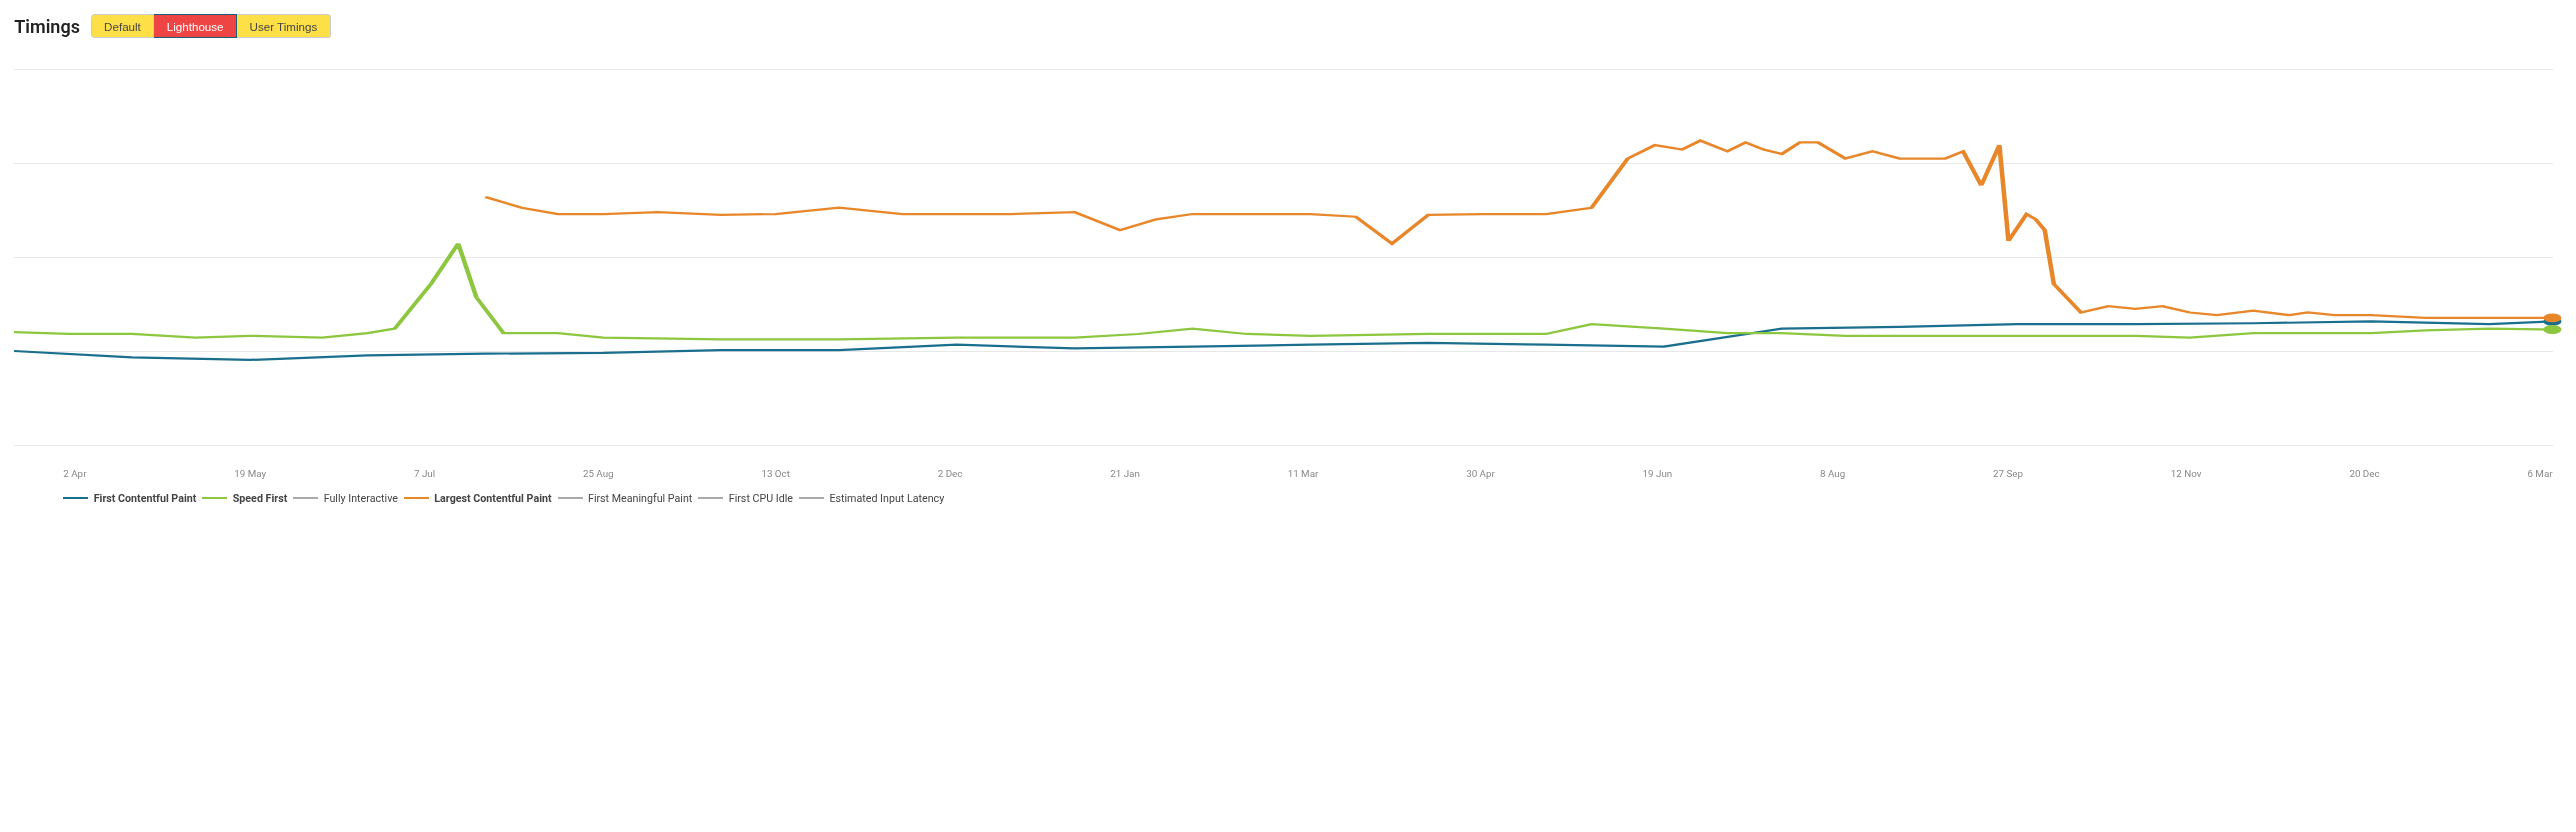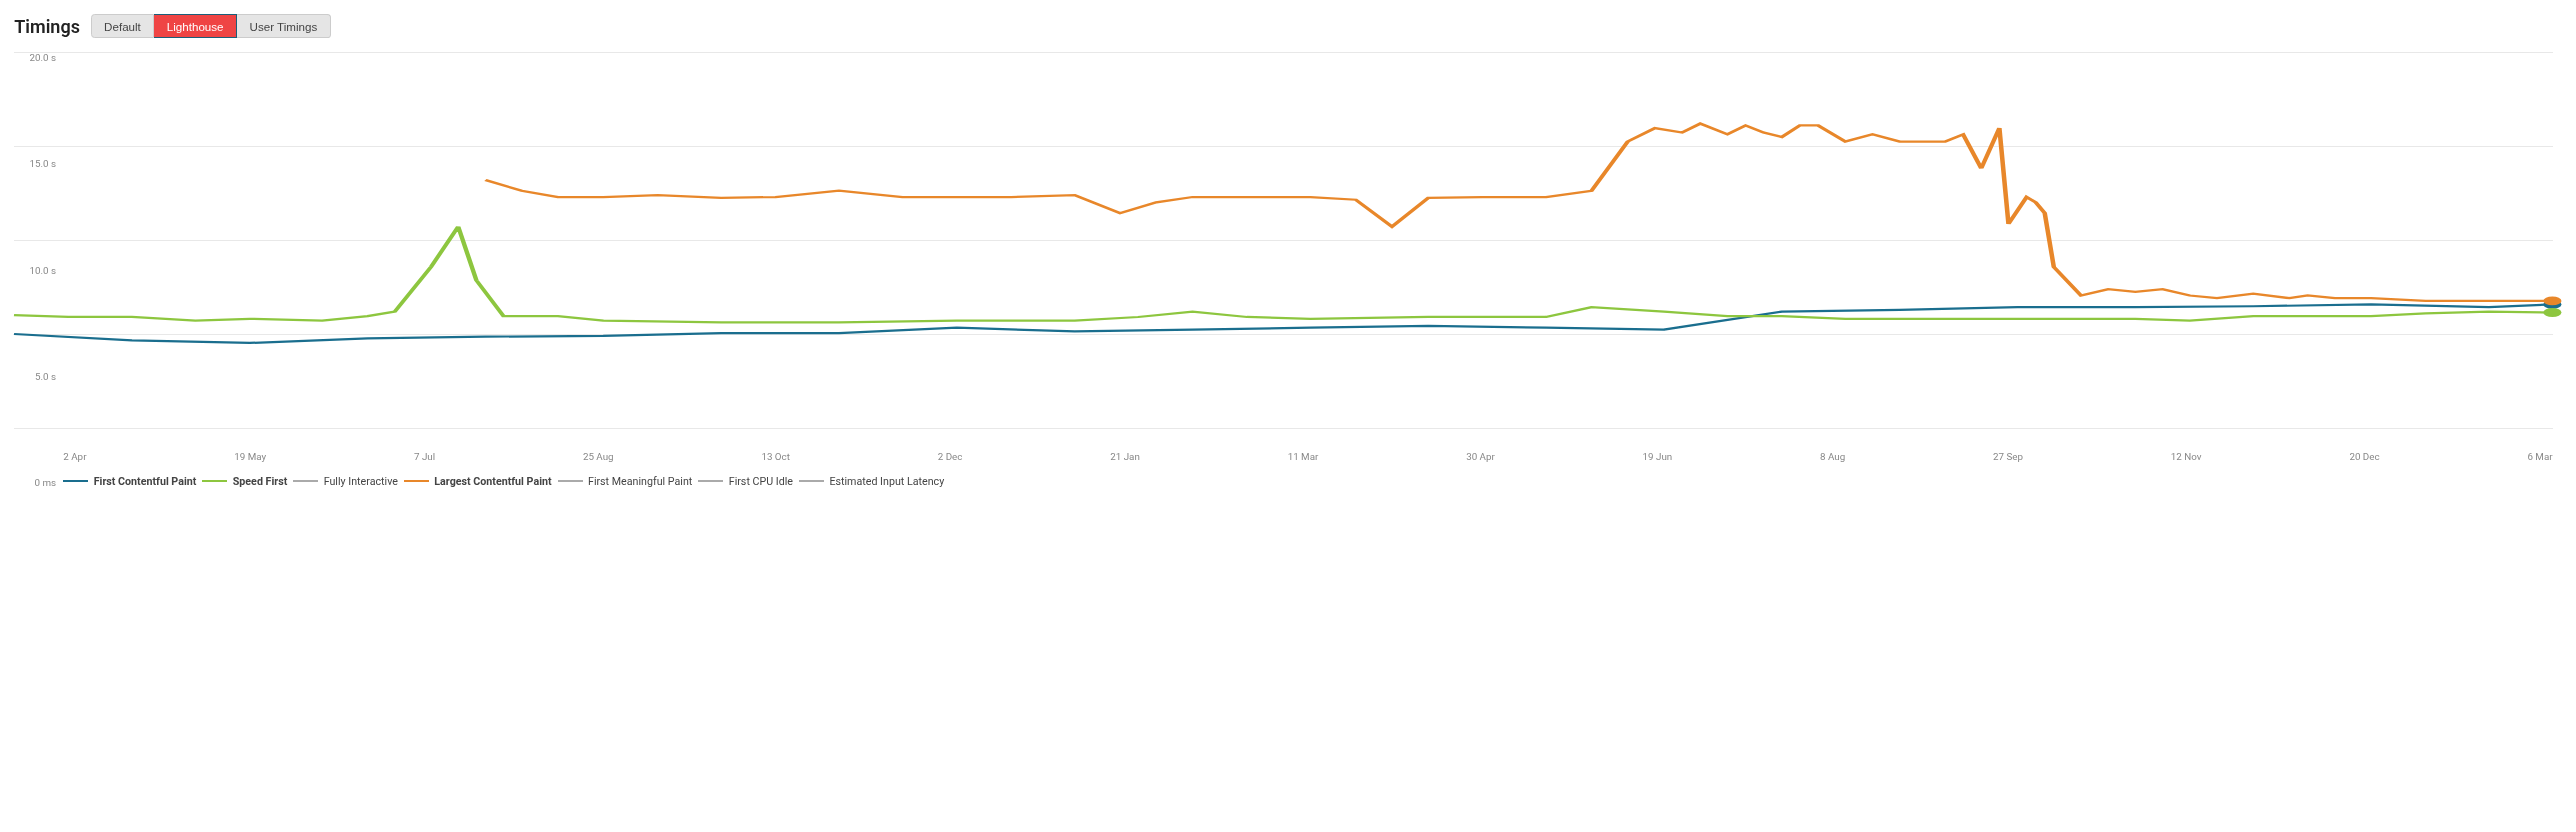--- a/index.html
+++ b/index.html
@@ -6,36 +6,36 @@
     body {
       font-family: -apple-system, BlinkMacSystemFont, 'Segoe UI', Roboto, sans-serif;
       background: #fff;
       color: #333;
       padding: 14.3px;
     }
     .header {
       display: flex;
       align-items: center;
       gap: 10.7px;
-      margin-bottom: 14px;
+      margin-bottom: 31px;
     }
     .title {
       font-size: 18px;
       font-weight: 600;
       color: #222;
     }
     .tab-group {
       display: flex;
       gap: 0;
     }
     .tab {
       padding: 4.5px 12.5px;
       font-size: 11.6px;
       border: 0.9px solid #ccc;
-      background: #e5e5e5;
+      background: #fde047;
       cursor: pointer;
       color: #444;
     }
     .tab:first-child { border-radius: 3.6px 0 0 3.6px; }
     .tab:last-child { border-radius: 0 3.6px 3.6px 0; }
     .tab + .tab { border-left: none; }
     .tab.active {
       background: #ef4444;
       color: #fff;
       border-color: #1a5f7a;
@@ -117,27 +117,20 @@
   <div class="tab-group">
     <button class="tab">Default</button>
     <button class="tab active">Lighthouse</button>
     <button class="tab">User Timings</button>
   </div>
 </div>
 
 <div class="chart-container">
 
   <div style="display:flex; flex-direction:row; align-items:stretch;">
-    <div class="y-axis">
-      <span class="y-label" style="transform:translateY(0)">20.0 s</span>
-      <span class="y-label" style="transform:translateY(0)">15.0 s</span>
-      <span class="y-label" style="transform:translateY(0)">10.0 s</span>
-      <span class="y-label" style="transform:translateY(0)">5.0 s</span>
-      <span class="y-label" style="transform:translateY(0)">0 ms</span>
-    </div>
     <div style="flex:1; position:relative; height:376px; margin-right:9px;">
 
       <div class="grid-line" style="top:0%;"></div>
       <div class="grid-line" style="top:25%;"></div>
       <div class="grid-line" style="top:50%;"></div>
       <div class="grid-line" style="top:75%;"></div>
       <div class="grid-line" style="top:100%;"></div>
       <svg class="chart-svg" viewBox="0 0 1400 420" preserveAspectRatio="none">
 
         <polyline fill="none" stroke="#1a6e8e" stroke-width="2.5" points="

